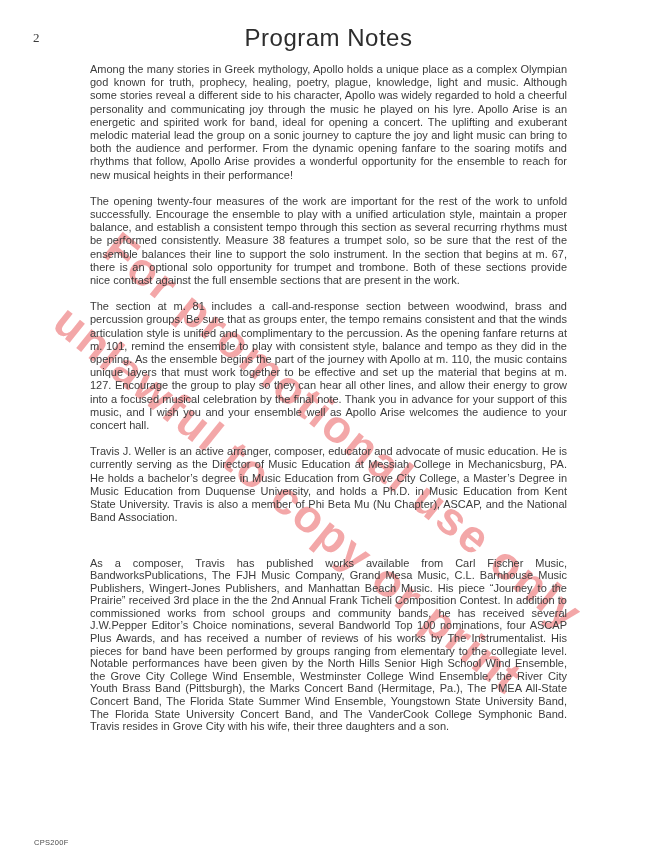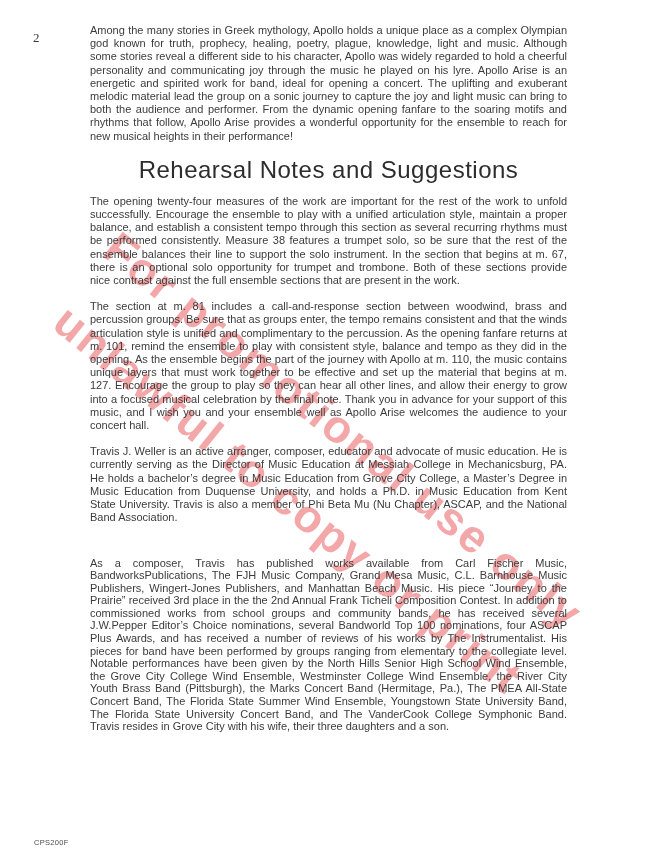--- a/index.html
+++ b/index.html
@@ -82,24 +82,24 @@
 
   <div class="page-number">2</div>
 
   <div class="watermark" aria-hidden="true">
     <div class="wm-line">For promotional use only</div>
     <div class="wm-line">unlawful to copy or print</div>
   </div>
 
   <div class="content">
 
+    <h1 class="heading">Program Notes</h1>
 
     <p><span>Among the many stories in Greek mythology, Apollo holds a unique place as a complex Olympian god known for truth, prophecy, healing, poetry, plague, knowledge, light and music. Although some stories reveal a different side to his character, Apollo was widely regarded to hold a cheerful personality and communicating joy through the music he played on his lyre. </span><span class="italic">Apollo Arise</span><span> is an energetic and spirited work for band, ideal for opening a concert. The uplifting and exuberant melodic material lead the group on a sonic journey to capture the joy and light music can bring to both the audience and performer. From the dynamic opening fanfare to the soaring motifs and rhythms that follow, </span><span class="italic">Apollo Arise</span><span> provides a wonderful opportunity for the ensemble to reach for new musical heights in their performance!</span></p>
 
-    <h1 class="heading mid">Rehearsal Notes and Suggestions</h1>
 
     <p><span>The opening twenty-four measures of the work are important for the rest of the work to unfold successfully. Encourage the ensemble to play with a unified articulation style, maintain a proper balance, and establish a consistent tempo through this section as several recurring rhythms must be performed consistently. Measure 38 features a trumpet solo, so be sure that the rest of the ensemble balances their line to support the solo instrument. In the section that begins at m. 67, there is an optional solo opportunity for trumpet and trombone. Both of these sections provide nice contrast against the full ensemble sections that are present in the work.</span></p>
 
     <p><span>The section at m. 81 includes a call-and-response section between woodwind, brass and percussion groups. Be sure that as groups enter, the tempo remains consistent and that the winds articulation style is unified and complimentary to the percussion. As the opening fanfare returns at m. 101, remind the ensemble to play with consistent style, balance and tempo as they did in the opening. As the ensemble begins the part of the journey with Apollo at m. 110, the music contains unique layers that must work together to be effective and set up the material that begins at m. 127. Encourage the group to play so they can hear all other lines, and allow their energy to grow into a focused musical celebration by the final note. Thank you in advance for your support of this music, and I wish you and your ensemble well as </span><span class="italic">Apollo Arise</span><span> welcomes the audience to your concert hall.</span></p>
 
 
     <p><span>Travis J. Weller is an active arranger, composer, educator and advocate of music education. He is currently serving as the Director of Music Education at Messiah College in Mechanicsburg, PA. He holds a bachelor’s degree in Music Education from Grove City College, a Master’s Degree in Music Education from Duquense University, and holds a Ph.D. in Music Education from Kent State University.  Travis is also a member of Phi Beta Mu (Nu Chapter), ASCAP, and the National Band Association.</span></p>
 
     <p class="tight gap-lg"><span>As a composer, Travis has published works available from Carl Fischer Music, BandworksPublications, The FJH Music Company, Grand Mesa Music, C.L. Barnhouse Music Publishers, Wingert-Jones Publishers, and Manhattan Beach Music.  His piece “Journey to the Prairie” received 3rd place in the the 2nd Annual Frank Ticheli Composition Contest.  In addition to commissioned works from school groups and community bands, he has received several J.W.Pepper Editor’s Choice nominations, several Bandworld Top 100 nominations, four ASCAP Plus Awards, and has received a number of reviews of his works by The Instrumentalist. His pieces for band have been performed by groups ranging from elementary to the collegiate level.  Notable performances have been given by the North Hills Senior High School Wind Ensemble, the Grove City College Wind Ensemble, Westminster College Wind Ensemble, the River City Youth Brass Band (Pittsburgh), the Marks Concert Band (Hermitage, Pa.), The PMEA All-State Concert Band, The Florida State Summer Wind Ensemble, Youngstown State University Band, The Florida State University Concert Band, and The VanderCook College Symphonic Band. Travis resides in Grove City with his wife, their three daughters and a son.</span></p>
 

